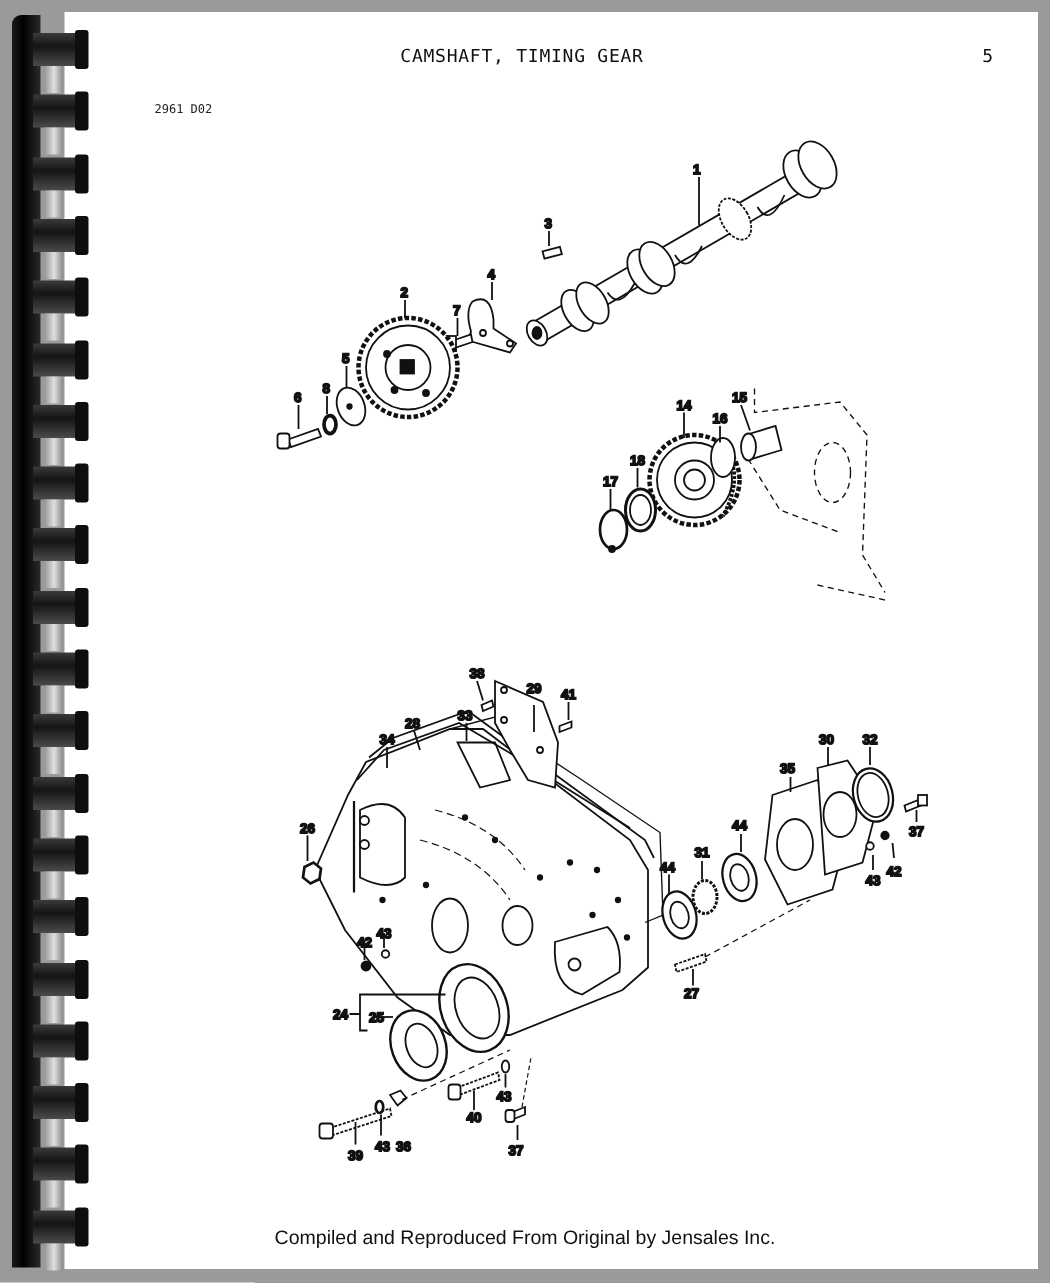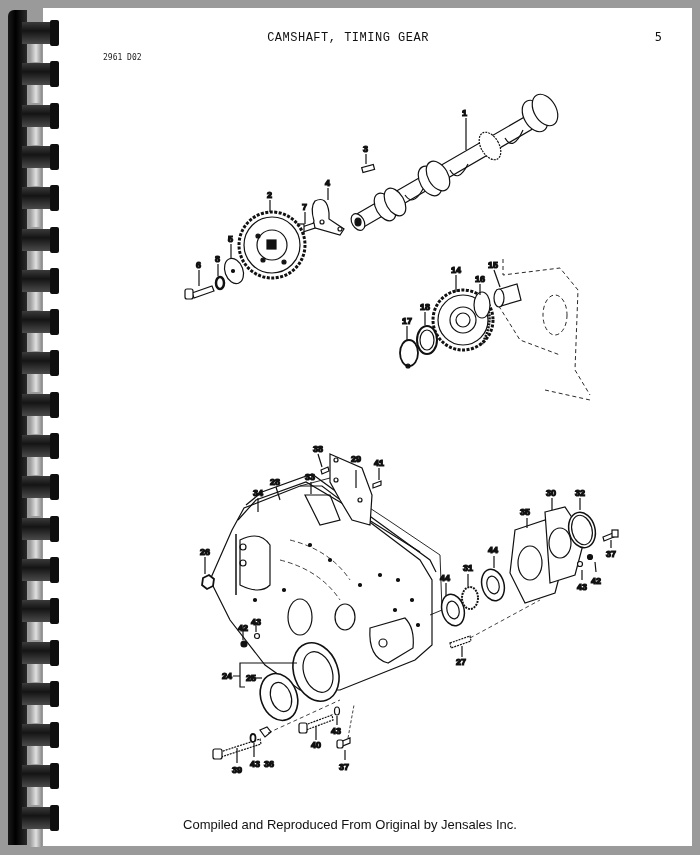--- a/index.html
+++ b/index.html
@@ -4,23 +4,23 @@
 <style>
   html, body { margin:0; padding:0; }
   body { width:700px; height:855px; background:#9a9a9a; position:relative; overflow:hidden; font-family:"DejaVu Sans Mono", monospace; }
   .page { position:absolute; left:43px; top:8px; width:649px; height:838px; background:#ffffff; }
   .spine { position:absolute; left:8px; top:10px; width:19px; height:835px; background:linear-gradient(90deg,#1a1a1a,#000 40%,#2a2a2a); border-radius:6px 0 0 0; }
   .tooth { position:absolute; left:22px; width:40px; height:22px; }
   .tooth .bar { position:absolute; left:0; top:0; width:30px; height:22px; background:linear-gradient(180deg,#3a3a3a,#141414 40%,#4a4a4a); }
   .tooth .end { position:absolute; left:28px; top:-2px; width:9px; height:26px; background:#0e0e0e; border-radius:2px; }
   .loop { position:absolute; left:30px; width:12px; height:18px; background:linear-gradient(90deg,#9a9a9a,#e0e0e0,#8a8a8a); }
   .title { position:absolute; left:0; width:100%; top:30px; text-align:center; font-size:12px; letter-spacing:0.5px; color:#111; }
-  .title span { position:relative; left:-2px;font-family:Liberation Mono, monospace; }
+  .title span { position:relative; left:-2px; }
   .pagenum { position:absolute; right:38px; top:30px; font-size:12px; color:#111; }
-  .code { position:absolute; left:103px; top:53px; font-size:8px; color:#222;text-align:center; }
+  .code { position:absolute; left:103px; top:68px; font-size:8px; color:#222;text-align:center; }
   .footer { position:absolute; left:0; width:100%; top:817px; text-align:center; font-family:"Liberation Sans", sans-serif; font-size:13px; color:#111; }
   svg.diag { position:absolute; left:0; top:0; }
   svg text { font-family:"Liberation Sans", sans-serif; font-size:9px; font-weight:bold; fill:#111; }
 </style>
 </head>
 <body>
 
 <div class="page"></div>
 
 <div class="spine"></div>

